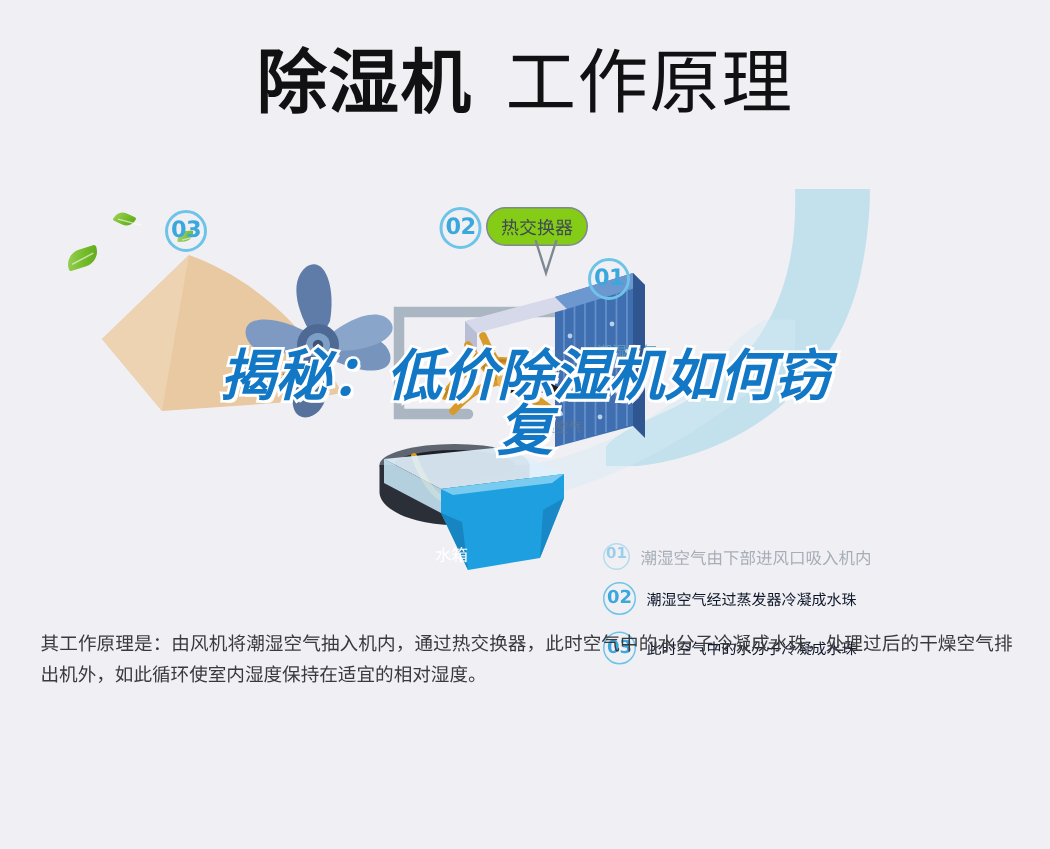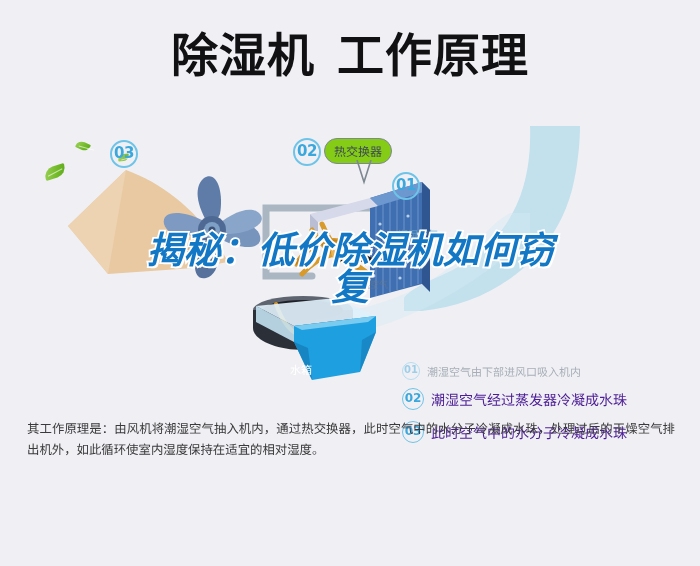--- a/index.html
+++ b/index.html
@@ -39,21 +39,21 @@
     color: #111114;
     letter-spacing: 1px;
     font-family: "DejaVu Sans", "Liberation Sans", sans-serif;
     white-space: nowrap;
   }
   .title-text .t-light {
     font-weight: 700;
     text-align: center;
   }
   .title-text .t-heavy {
-    font-weight: 700;
+    font-weight: 400;
     margin-left: 22px;
   }
 
   
   .stage {
     position: absolute;
     left: 0;
     top: 118px;
     width: 700px;
     height: 290px;
@@ -231,22 +231,22 @@
     text-align: center;
     border: 1.6px solid #6ec4e8;
     border-radius: 50%;
     color: #3aa7dd;
     font-size: 12px;
     font-weight: 700;
     font-family: "DejaVu Sans", sans-serif;
     margin-right: 7px;
   }
   .step-text {
-    font-size: 14px;
-    color: #4c1d95;
+    font-size: 10px;
+    color: #0f172a;
     font-family: "DejaVu Sans", sans-serif;
     white-space: nowrap;
   }
   .step-row.muted .step-text {
     color: #6a7786;
     font-size: 11px;
     opacity: .55;
   }
   .step-row.muted { height: 22px; }
   .step-row.muted .step-badge { opacity: .45; width:16px; height:16px; line-height:14px; font-size:10px;}

